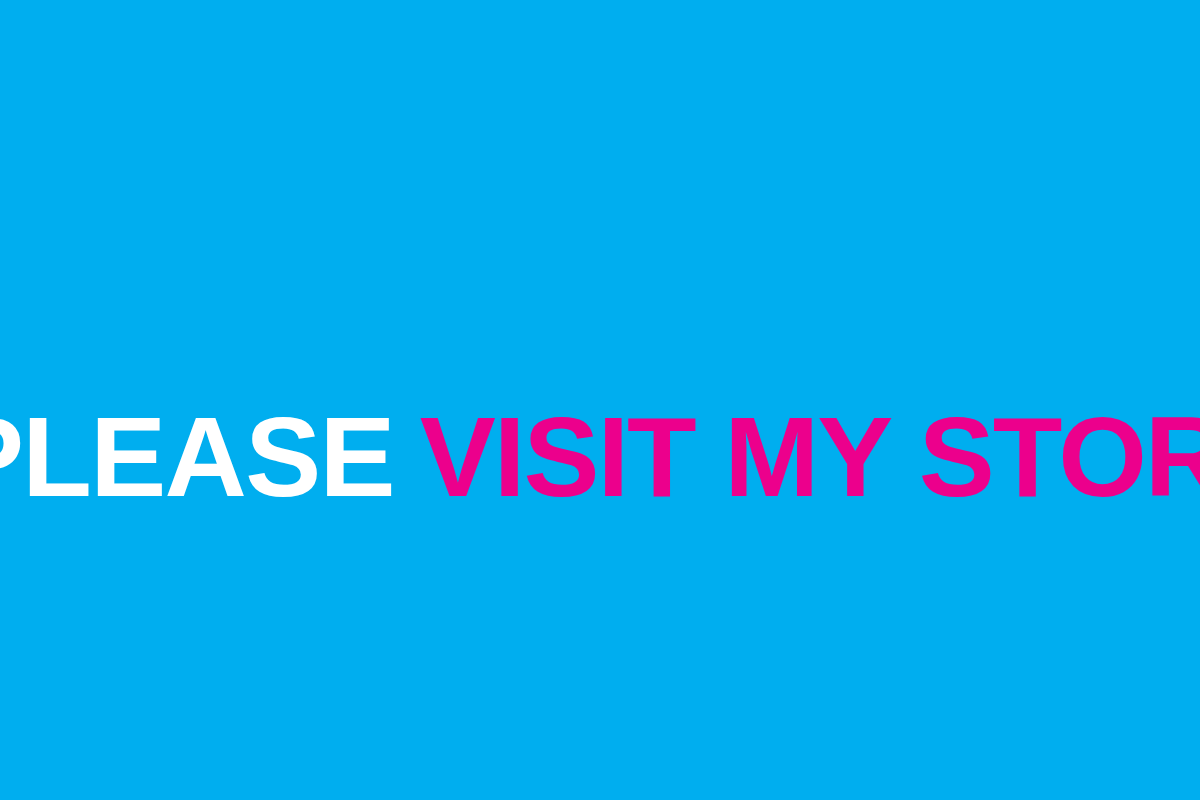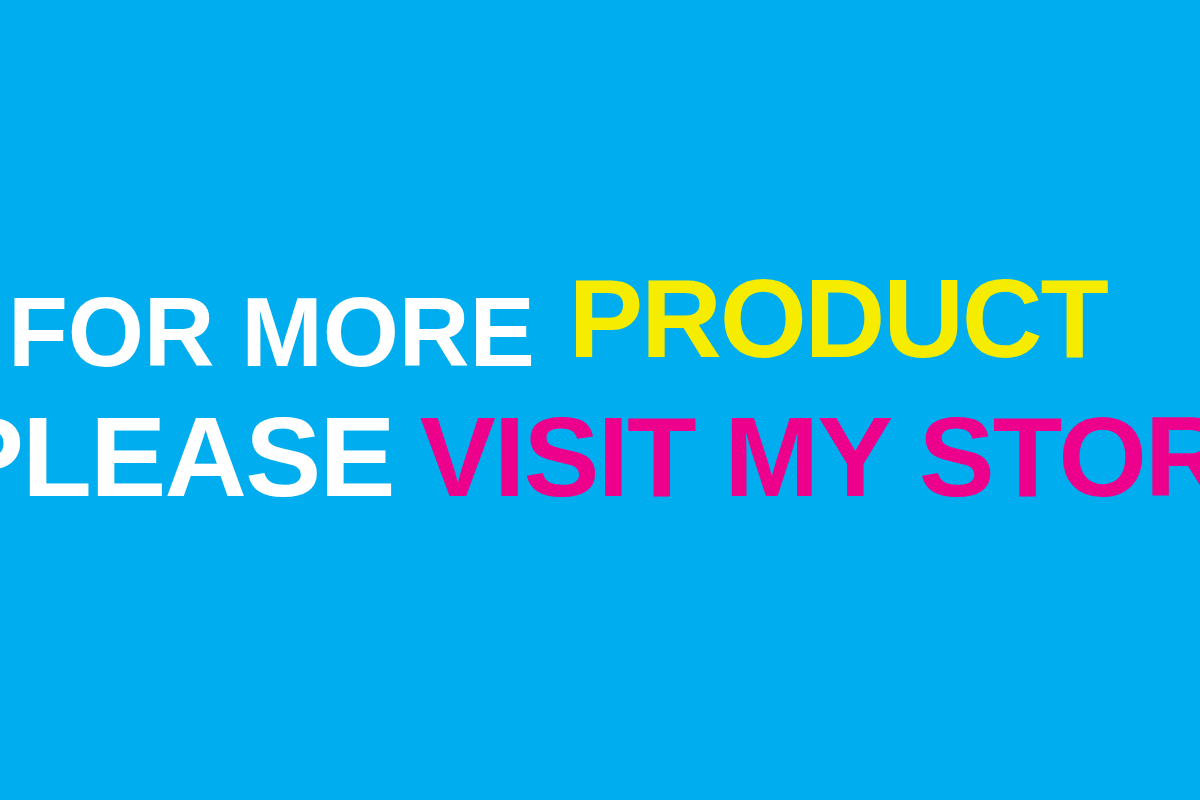--- a/index.html
+++ b/index.html
@@ -96,22 +96,19 @@
     margin-left: 26px;
     letter-spacing: -0.018em;
   }
 </style>
 </head>
 <body>
 
 <div class="banner">
   <div class="headline-block">
 
-    <div class="headline-line line-1">
-      <span class="word word-white">FOR MORE</span><span class="word word-yellow">PRODUCT</span>
-    </div>
 
     <div class="headline-line line-2">
       <span class="word word-white">PLEASE</span><span class="word word-magenta">VISIT MY STORE</span>
     </div>
 
   </div>
 </div>
 
 </body></html>

